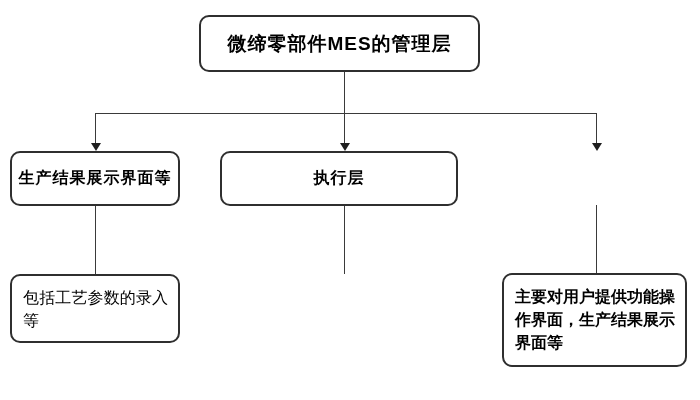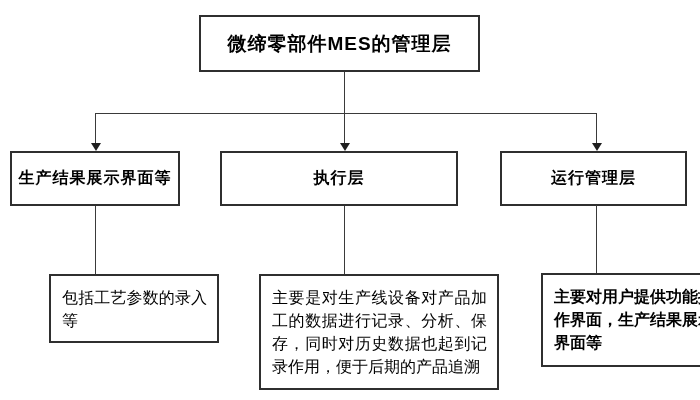--- a/index.html
+++ b/index.html
@@ -14,21 +14,21 @@
     background: #ffffff;
     font-family: "Liberation Sans", "DejaVu Sans", sans-serif;
     color: #000000;
     overflow: hidden;
   }
   .node {
     position: absolute;
     box-sizing: border-box;
     background: #ffffff;
     border: 2px solid #2f2f2f;
-    border-radius: 0;
+    border-radius: 10px;
   }
   .node-center {
     display: flex;
     align-items: center;
     justify-content: center;
     text-align: center;
   }
   .root-node {
     left: 199px; top: 15px; width: 281px; height: 57px;
     font-size: 19px;
@@ -43,21 +43,20 @@
   }
   .l2-left   { left: 10px;  width: 170px; }
   .l2-center { left: 220px; width: 238px; text-align: center; }
   .l2-right  { left: 500px; width: 187px; }
   .l3-node {
     font-size: 16px;
     font-weight: normal;
     line-height: 23px;
     padding: 10px 10px 6px 11px;
     text-align: justify;
-    margin-left: 39px;
   }
   .l3-left   { left: 10px;  top: 274px; width: 170px; height: 69px; }
   .l3-center { left: 220px; top: 274px; width: 240px; height: 116px; }
   .l3-right  { left: 502px; top: 273px; width: 185px; height: 94px; font-weight: bold; }
 
   .line {
     position: absolute;
     background: #3a3a3a;
   }
   .vline { width: 1px; }
@@ -104,31 +103,25 @@
   <div class="arrow-down arr-left"></div>
   <div class="arrow-down arr-center"></div>
   <div class="arrow-down arr-right"></div>
 
   <div class="node node-center l2-node l2-left">
     <span>生产结果展示界面等</span>
   </div>
   <div class="node node-center l2-node l2-center">
     <span>执行层</span>
   </div>
-  <div class="node node-center l2-node l2-right">
-    <span>运行管理层</span>
-  </div>
 
   <div class="line vline conn-left"></div>
   <div class="line vline conn-center"></div>
   <div class="line vline conn-right"></div>
 
   <div class="node l3-node l3-left">
     <span>包括工艺参数的录入等</span>
   </div>
-  <div class="node l3-node l3-center">
-    <span>主要是对生产线设备对产品加工的数据进行记录、分析、保存，同时对历史数据也起到记录作用，便于后期的产品追溯</span>
-  </div>
   <div class="node l3-node l3-right">
     <span>主要对用户提供功能操作界面，生产结果展示界面等</span>
   </div>
 
 </div>
 
 </body></html>

